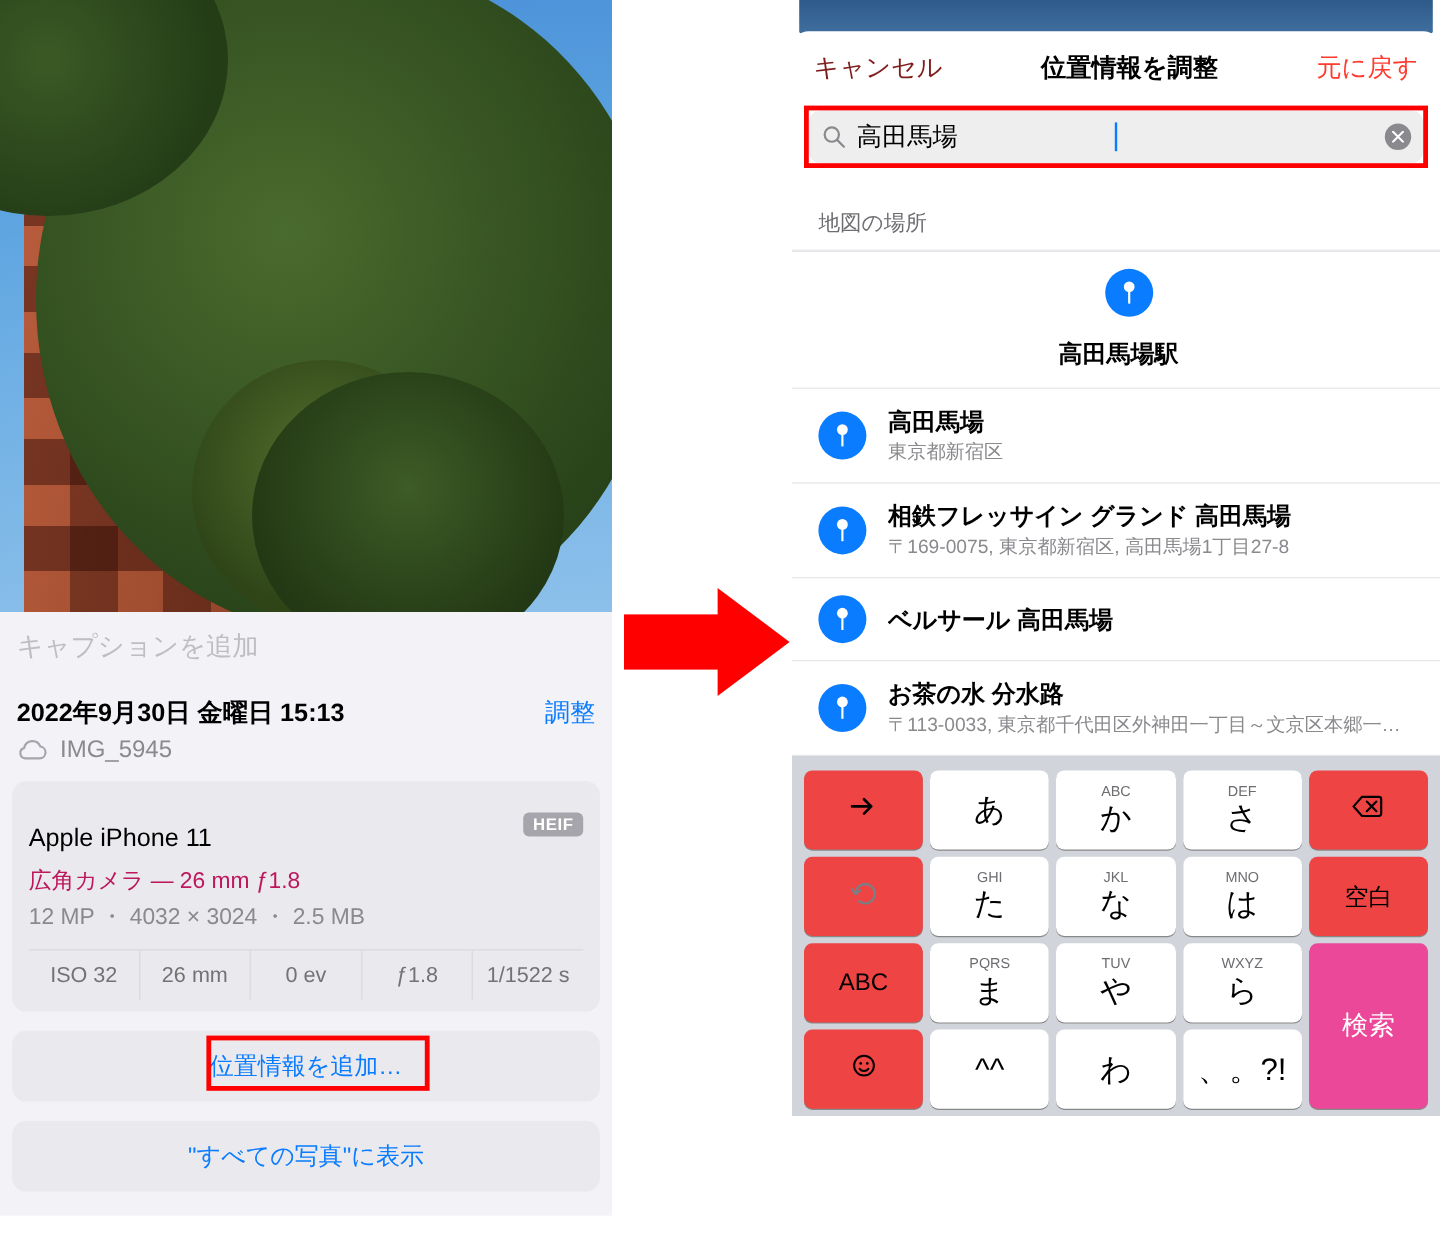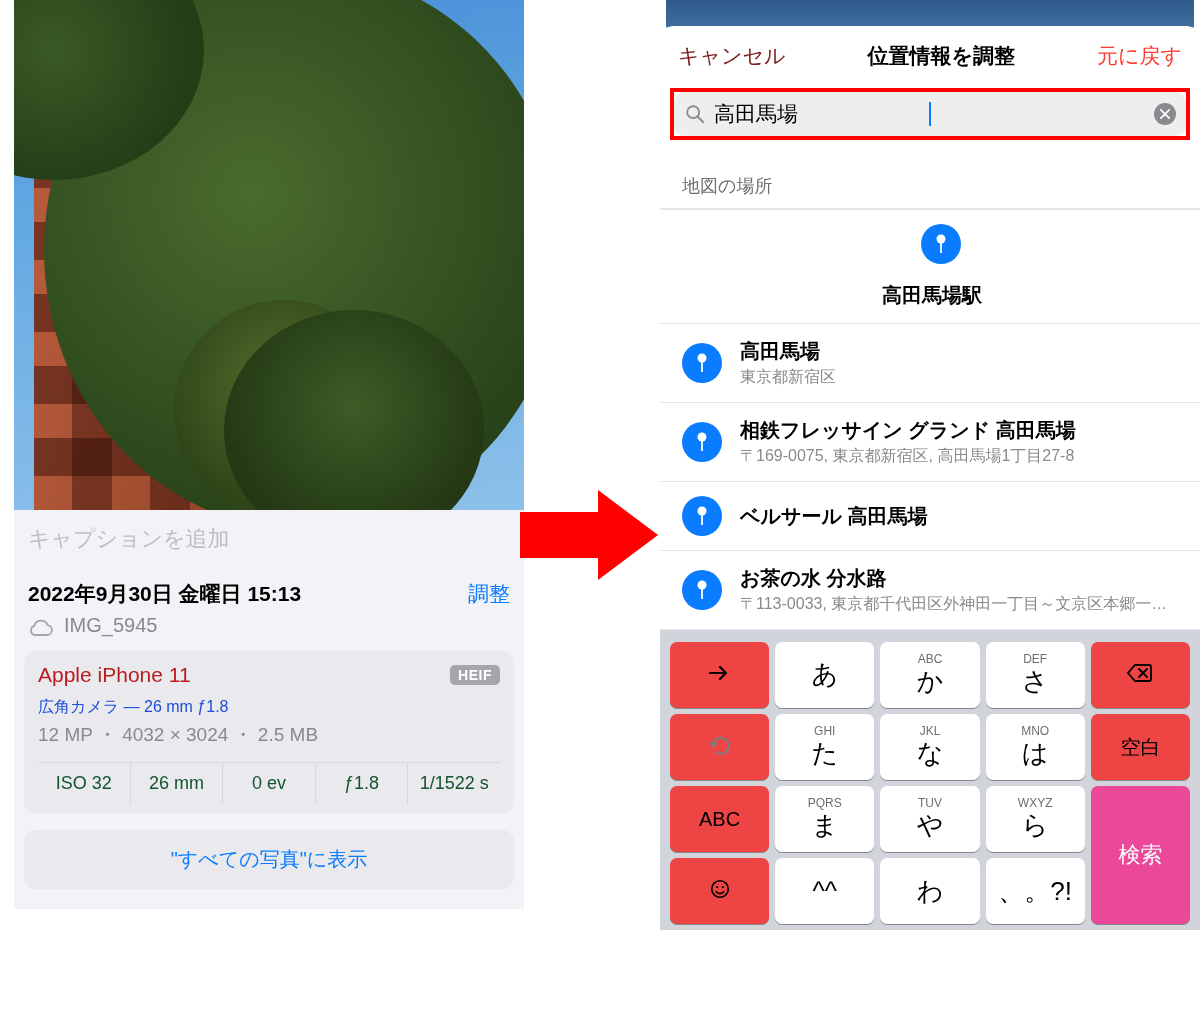--- a/index.html
+++ b/index.html
@@ -1,20 +1,20 @@
 <!DOCTYPE html>
 <html><head>
 <meta charset="utf-8">
 <style>
   * { box-sizing: border-box; margin: 0; padding: 0; font-family: -apple-system, "Helvetica Neue", Arial, "Hiragino Sans", "Hiragino Kaku Gothic ProN", Meiryo, sans-serif; }
   body { width: 1200px; height: 1034px; background: #fff; position: relative; overflow: hidden; }
 
   
   .phone { position: absolute; top: 0; bottom: 0; background: #fff; }
-  .phone.left  { left: 14px;   width: 510px; }
+  .phone.left  { left: 0;   width: 510px; }
   .phone.right { left: 660px; width: 540px; }
 
   
   .arrow { position: absolute; left: 520px; top: 490px; width: 140px; height: 90px; }
   .arrow .shaft { position: absolute; left: 0; top: 22px; width: 80px; height: 46px; background: #ff0000; }
   .arrow .head  { position: absolute; left: 78px; top: 0; width: 0; height: 0;
                   border-left: 60px solid #ff0000;
                   border-top: 45px solid transparent;
                   border-bottom: 45px solid transparent; }
 
@@ -39,32 +39,32 @@
   .foliage.c { left:160px; top:300px; width:220px; height:220px;
                background: radial-gradient(circle at 50% 40%, #54702e, #2f4518 70%); }
   .foliage.d { right:40px; bottom:-40px; width:260px; height:240px;
                background: radial-gradient(circle at 50% 40%, #3d5c26, #233814 70%); }
 
   .info { background:#f2f2f7; padding: 0 0 20px; }
   .caption-row { padding: 14px 14px; font-size: 22px; color:#bdbdc2; background:#f2f2f7; }
   .meta-block { padding: 12px 14px 4px; display:flex; justify-content:space-between; align-items:flex-start; }
   .date { font-size: 21px; font-weight:600; color:#000; }
   .adjust-link { font-size: 21px; color:#0a7cff; }
-  .file-row { display:flex; align-items:flex-end; gap:10px; padding: 2px 14px 14px; color:#8a8a8e; font-size:20px; }
+  .file-row { display:flex; align-items:flex-start; gap:10px; padding: 2px 14px 14px; color:#8a8a8e; font-size:20px; }
   .cloud-icon { width:26px; height:20px; }
   .cloud-icon svg { width:100%; height:100%; }
 
   .card { margin: 0 10px; background:#e9e9ee; border-radius:12px; padding: 12px 14px 10px; }
   .card-top { display:flex; align-items:center; justify-content:space-between; }
-  .device { font-size:21px; color:#b91c1c; }
+  .device { font-size:21px; color:#000000;margin-top:24px; }
   .heif { font-size:14px; font-weight:700; color:#fff; background:#a5a5ab; border-radius:5px; padding:2px 8px; letter-spacing:.5px; }
-  .lens { font-size:16px; color:#1d4ed8; margin-top:10px; }
+  .lens { font-size:19px; color:#be185d; margin-top:10px; }
   .mp   { font-size:19px; color:#8a8a8e; margin-top:4px; }
   .exif-row { display:flex; margin-top:14px; border-top:1px solid #d7d7dc; }
-  .exif-cell { flex:1; text-align:center; padding:10px 0; font-size:18px; color:#14532d; border-right:1px solid #d7d7dc; }
+  .exif-cell { flex:1; text-align:center; padding:10px 0; font-size:18px; color:#737373; border-right:1px solid #d7d7dc; }
   .exif-cell:last-child { border-right:none; }
 
   .button-row { margin:16px 10px 0; background:#e9e9ee; border-radius:12px; padding:16px 0; text-align:center; position:relative; }
   .button-row .label { font-size:20px; color:#0a7cff; }
   .red-box { position:absolute; border:4px solid #ff0000; pointer-events:none; }
 
   
   .sheet-bg { height:28px; background: linear-gradient(180deg,#2e5a8a,#3f6f9e); margin:0 6px; border-radius:0 0 2px 2px; }
   .sheet { background:#fff; border-radius:14px 14px 0 0; margin-top:-2px; }
   .nav { display:flex; align-items:center; justify-content:space-between; padding: 16px 18px 10px; }
@@ -139,20 +139,24 @@
       <div class="mp">12 MP ・ 4032 × 3024 ・ 2.5 MB</div>
       <div class="exif-row">
         <div class="exif-cell">ISO 32</div>
         <div class="exif-cell">26 mm</div>
         <div class="exif-cell">0 ev</div>
         <div class="exif-cell">ƒ1.8</div>
         <div class="exif-cell">1/1522 s</div>
       </div>
     </div>
 
+    <div class="button-row">
+      <span class="label">位置情報を追加…</span>
+      <div class="red-box" style="left:162px; top:4px; width:186px; height:46px;"></div>
+    </div>
 
     <div class="button-row">
       <span class="label">"すべての写真"に表示</span>
     </div>
 
   </div>
 </div>
 
 <div class="arrow">
   <div class="shaft"></div>

